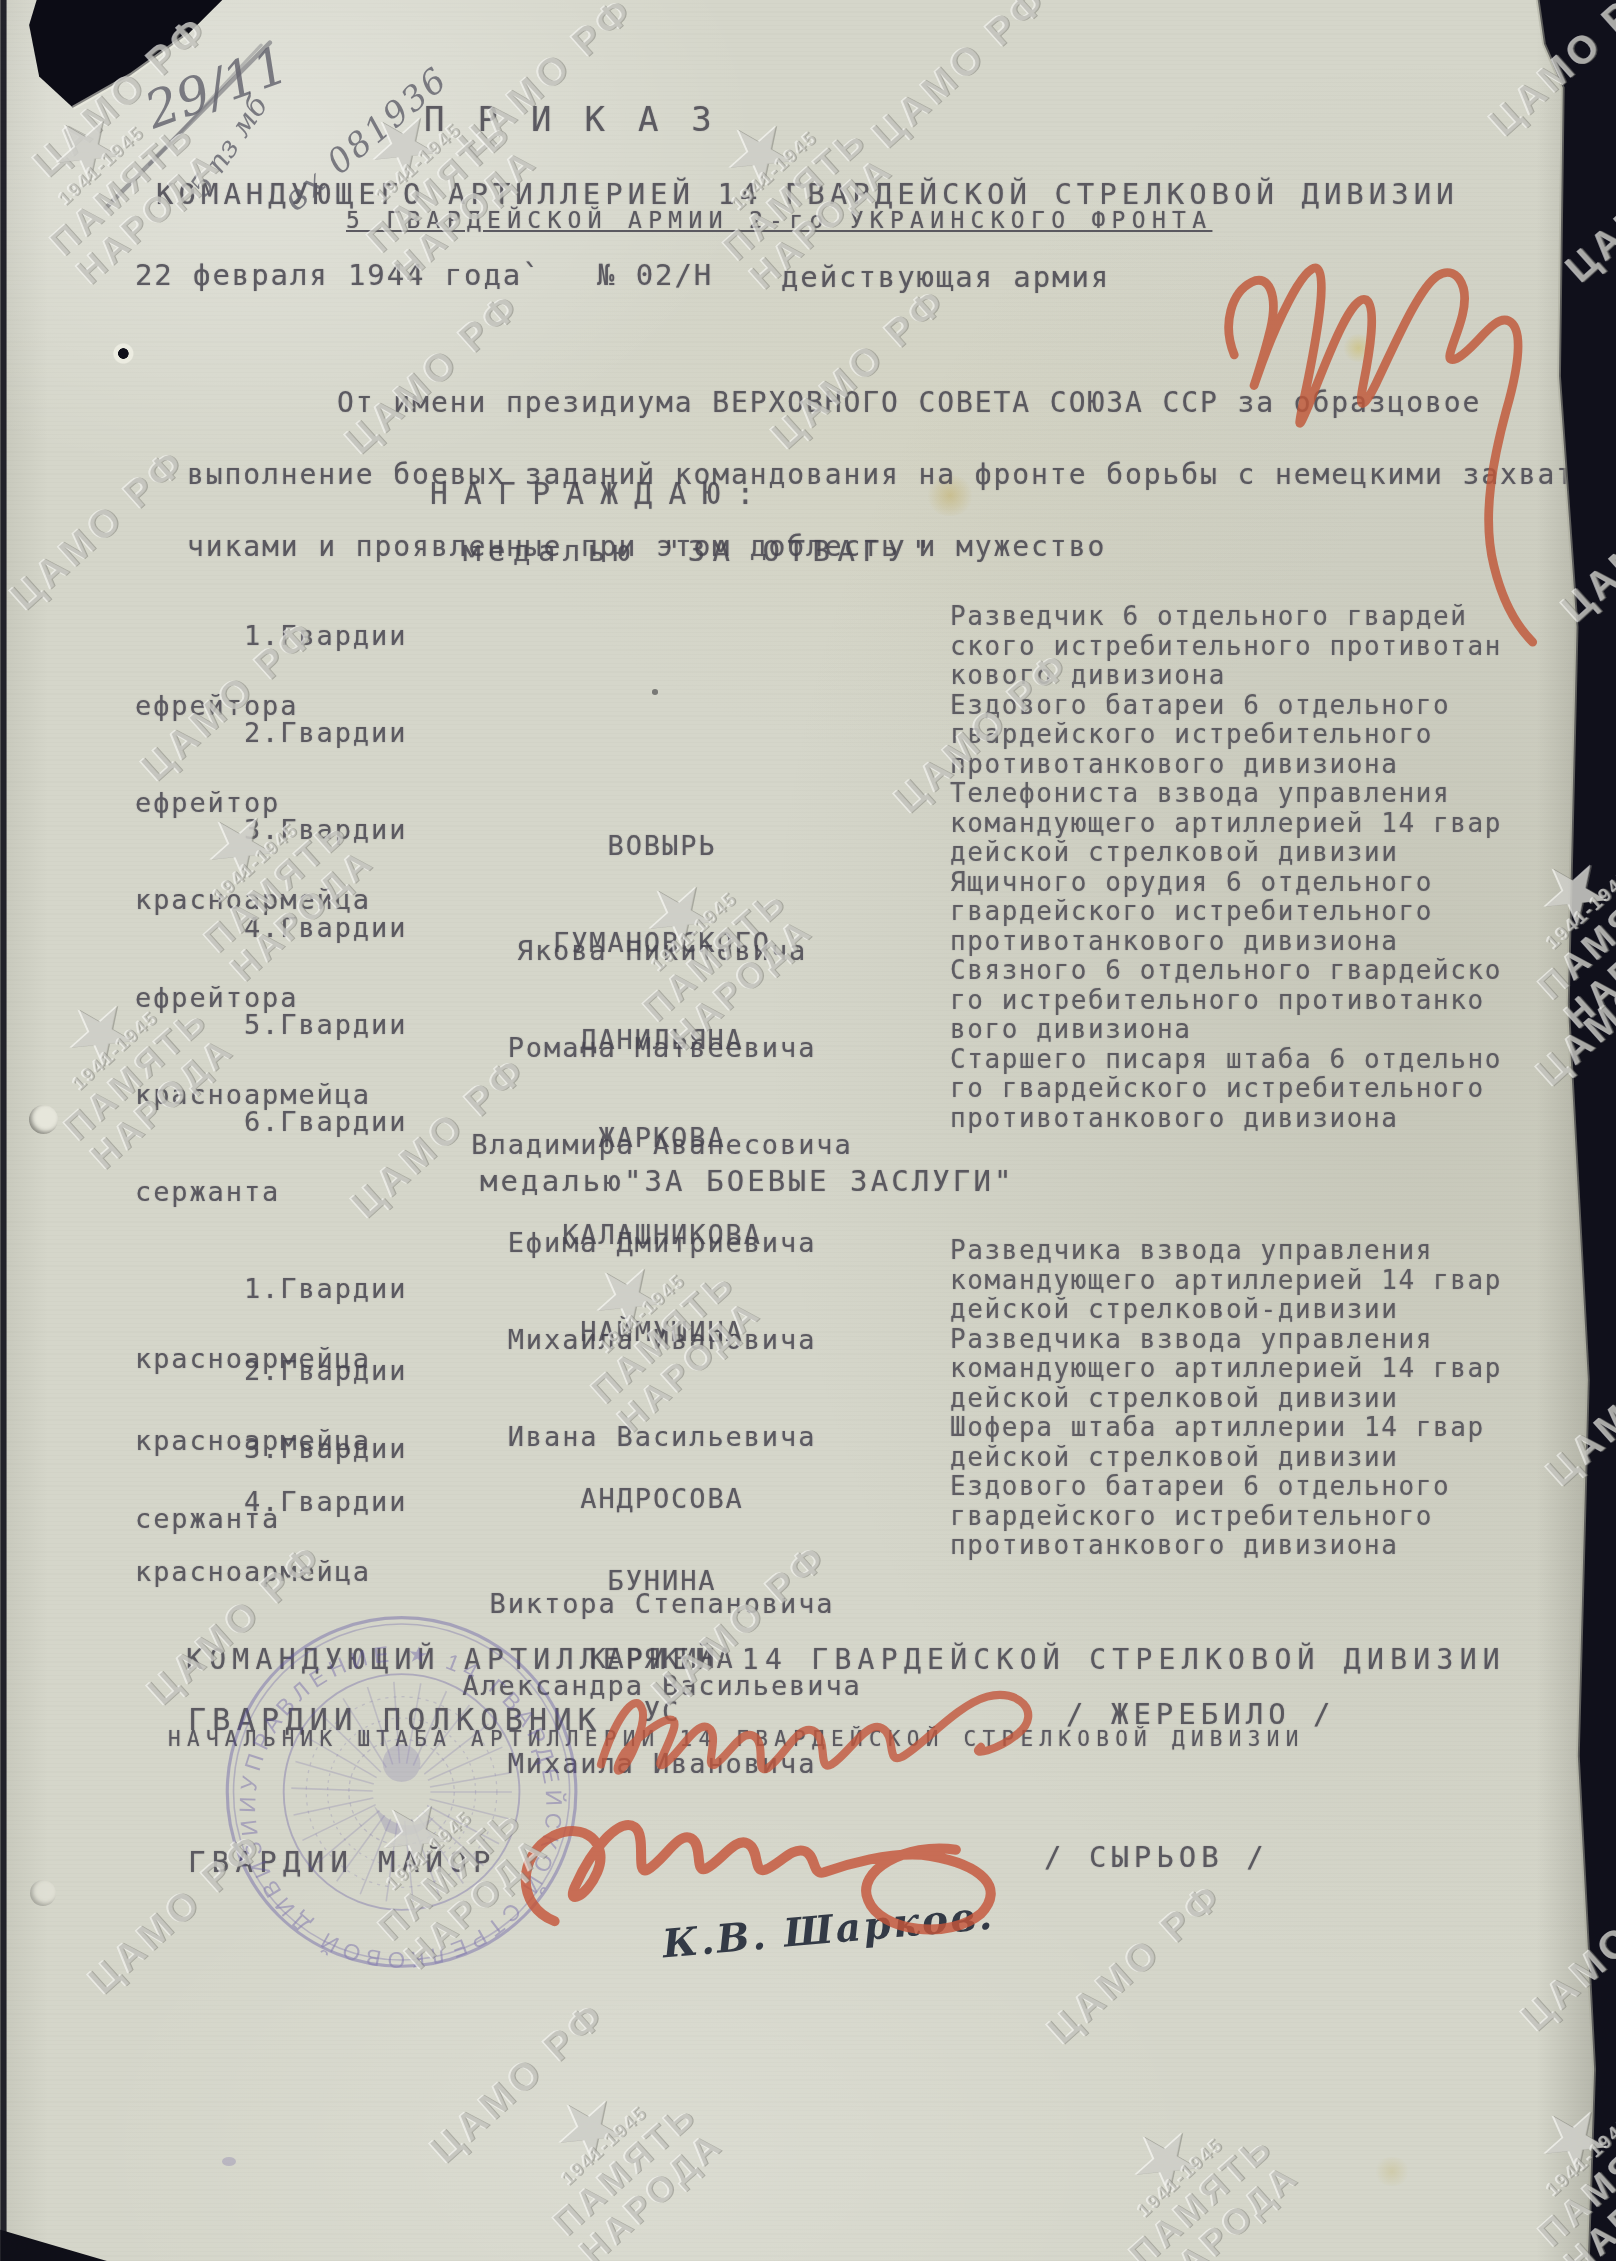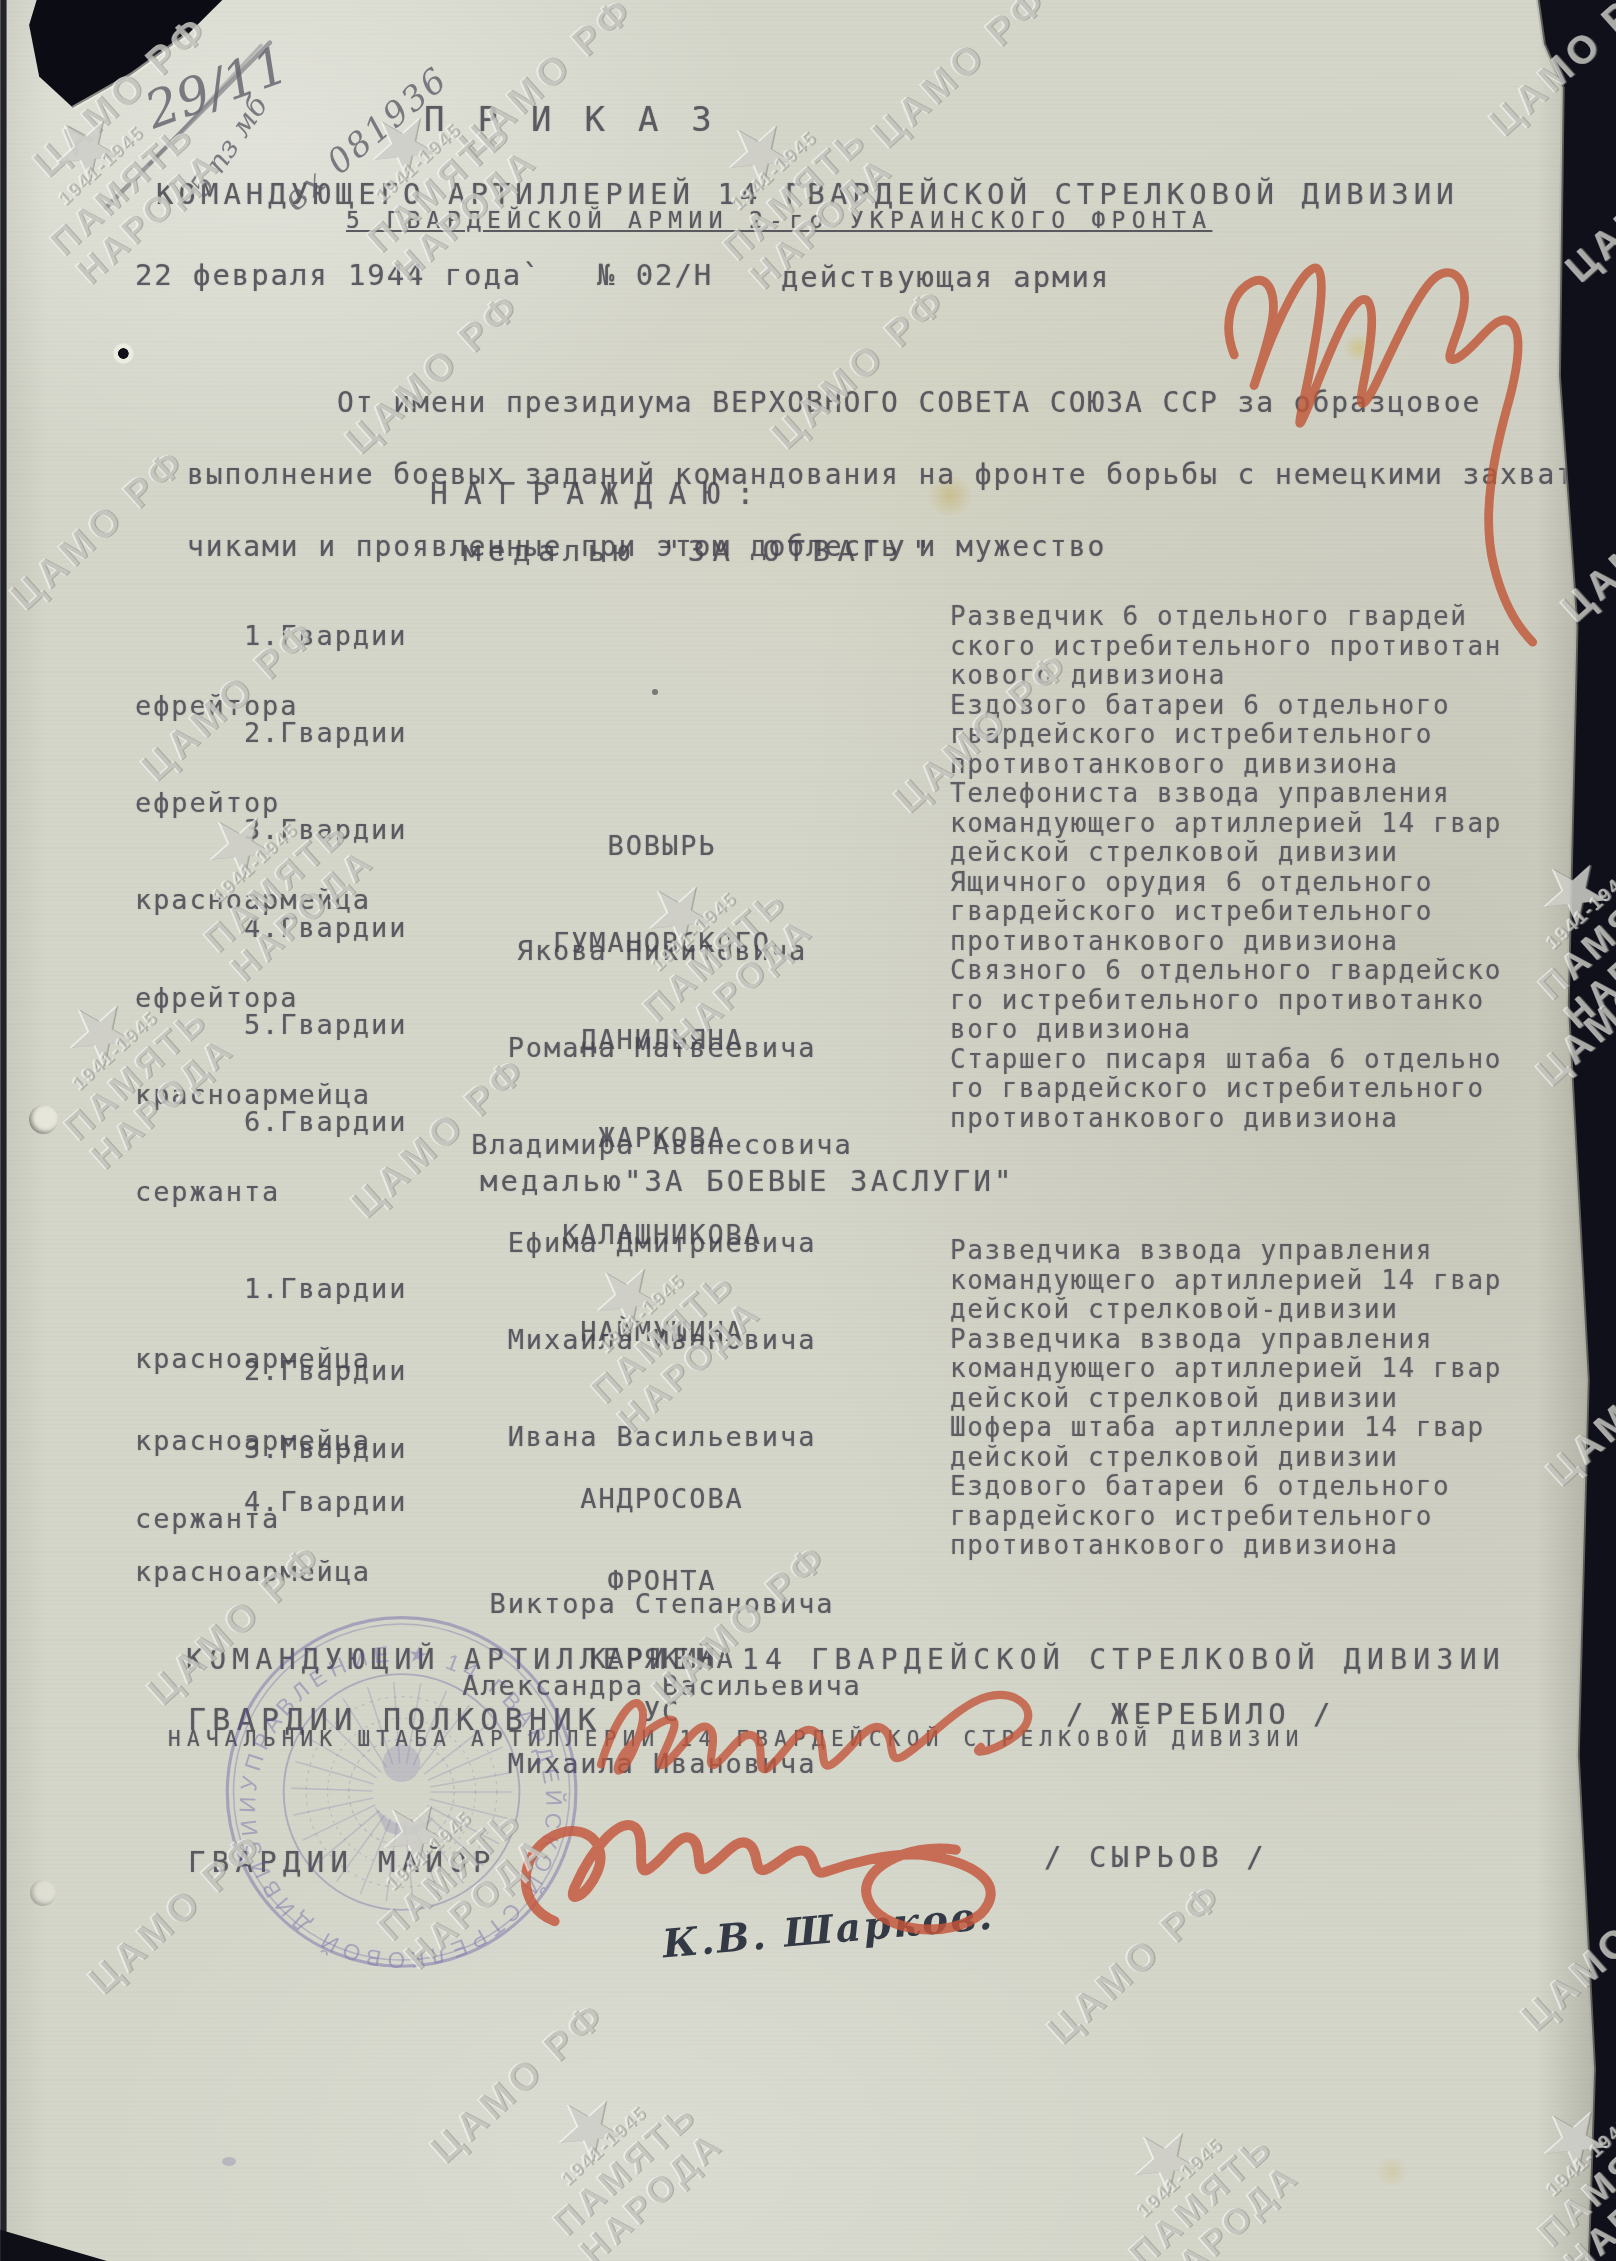--- a/index.html
+++ b/index.html
@@ -176,21 +176,21 @@
       <span class="e-rank2">красноармейца</span>
       <span class="nameblock">
         <span class="e-surname">АНДРОСОВА</span>
         <span class="e-name">Виктора Степановича</span>
       </span>
     </div>
         <div class="entry" style="top: 88px;">
       <span class="e-rank1">2.Гвардии</span>
       <span class="e-rank2">красноармейца</span>
       <span class="nameblock">
-        <span class="e-surname">ФРОНТА</span>
+        <span class="e-surname">БУНИНА</span>
         <span class="e-name">Александра Васильевича</span>
       </span>
     </div>
         <div class="entry" style="top: 166px;">
       <span class="e-rank1">3.Гвардии</span>
       <span class="e-rank2">сержанта</span>
       <span class="nameblock">
         <span class="e-surname">КАРЯКИНА</span>
         <span class="e-name">Михаила Ивановича</span>
       </span>

